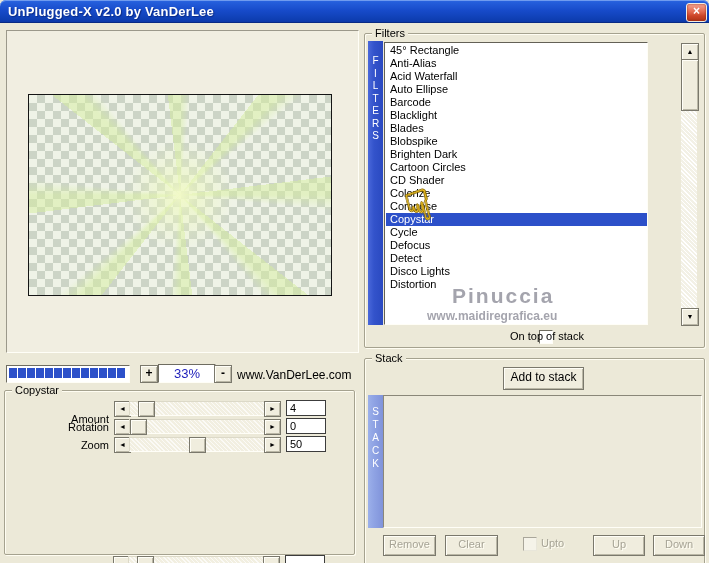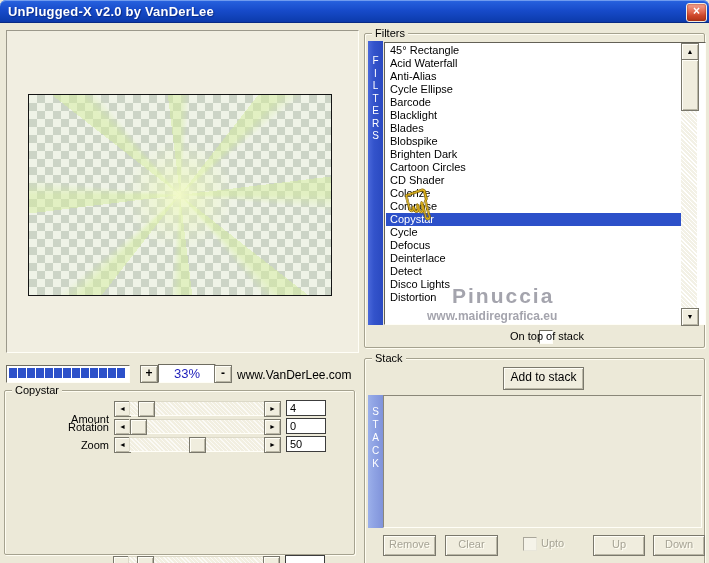--- a/index.html
+++ b/index.html
@@ -105,21 +105,21 @@
   }
 
   
   .filters-group{left:364px;top:33px;width:339px;height:313px;}
   .vtab{
     background:linear-gradient(90deg,#4a68da 0%,#3353cb 40%,#2a49c0 100%);
     color:#fff;text-align:center;font-size:10px;line-height:12.5px;
   }
   .filters-tab{left:368px;top:41px;width:15px;height:284px;padding-top:14px;box-sizing:border-box;}
   .listbox{
-    left:384px;top:42px;width:322px;height:283px;
+    left:384px;top:42px;width:264px;height:283px;
     background:#fff;
     border:1px solid;border-color:#636156 #fffef7 #fffef7 #636156;
     box-sizing:border-box;overflow:hidden;
   }
   .list-inner{position:absolute;left:1px;top:1px;width:295px;}
   .list-item{height:13px;line-height:13px;padding-left:4px;white-space:nowrap;}
   .list-item.selected{background:#2c50c9;color:#fff;}
 
   
   .scrollbar{
@@ -236,36 +236,35 @@
     <div>I</div>
     <div>L</div>
     <div>T</div>
     <div>E</div>
     <div>R</div>
     <div>S</div>
   </div>
 <div class="abs listbox">
   <div class="list-inner">
       <div class="list-item">45° Rectangle</div>
+      <div class="list-item">Anti-Alias</div>
       <div class="list-item">Acid Waterfall</div>
-      <div class="list-item">Anti-Alias</div>
-      <div class="list-item">Cycle Ellipse</div>
+      <div class="list-item">Auto Ellipse</div>
       <div class="list-item">Barcode</div>
       <div class="list-item">Blacklight</div>
       <div class="list-item">Blades</div>
       <div class="list-item">Blobspike</div>
       <div class="list-item">Brighten Dark</div>
       <div class="list-item">Cartoon Circles</div>
       <div class="list-item">CD Shader</div>
       <div class="list-item">Colorize</div>
       <div class="list-item">Compose</div>
       <div class="list-item selected">Copystar</div>
       <div class="list-item">Cycle</div>
       <div class="list-item">Defocus</div>
-      <div class="list-item">Deinterlace</div>
       <div class="list-item">Detect</div>
       <div class="list-item">Disco Lights</div>
       <div class="list-item">Distortion</div>
     </div>
 </div>
 
 <div class="abs scrollbar">
   <div class="sb-btn btn" style="top:0;"><span>▲</span></div>
   <div class="sb-thumb btn"></div>
   <div class="sb-btn btn" style="top:265px;"><span>▼</span></div>

